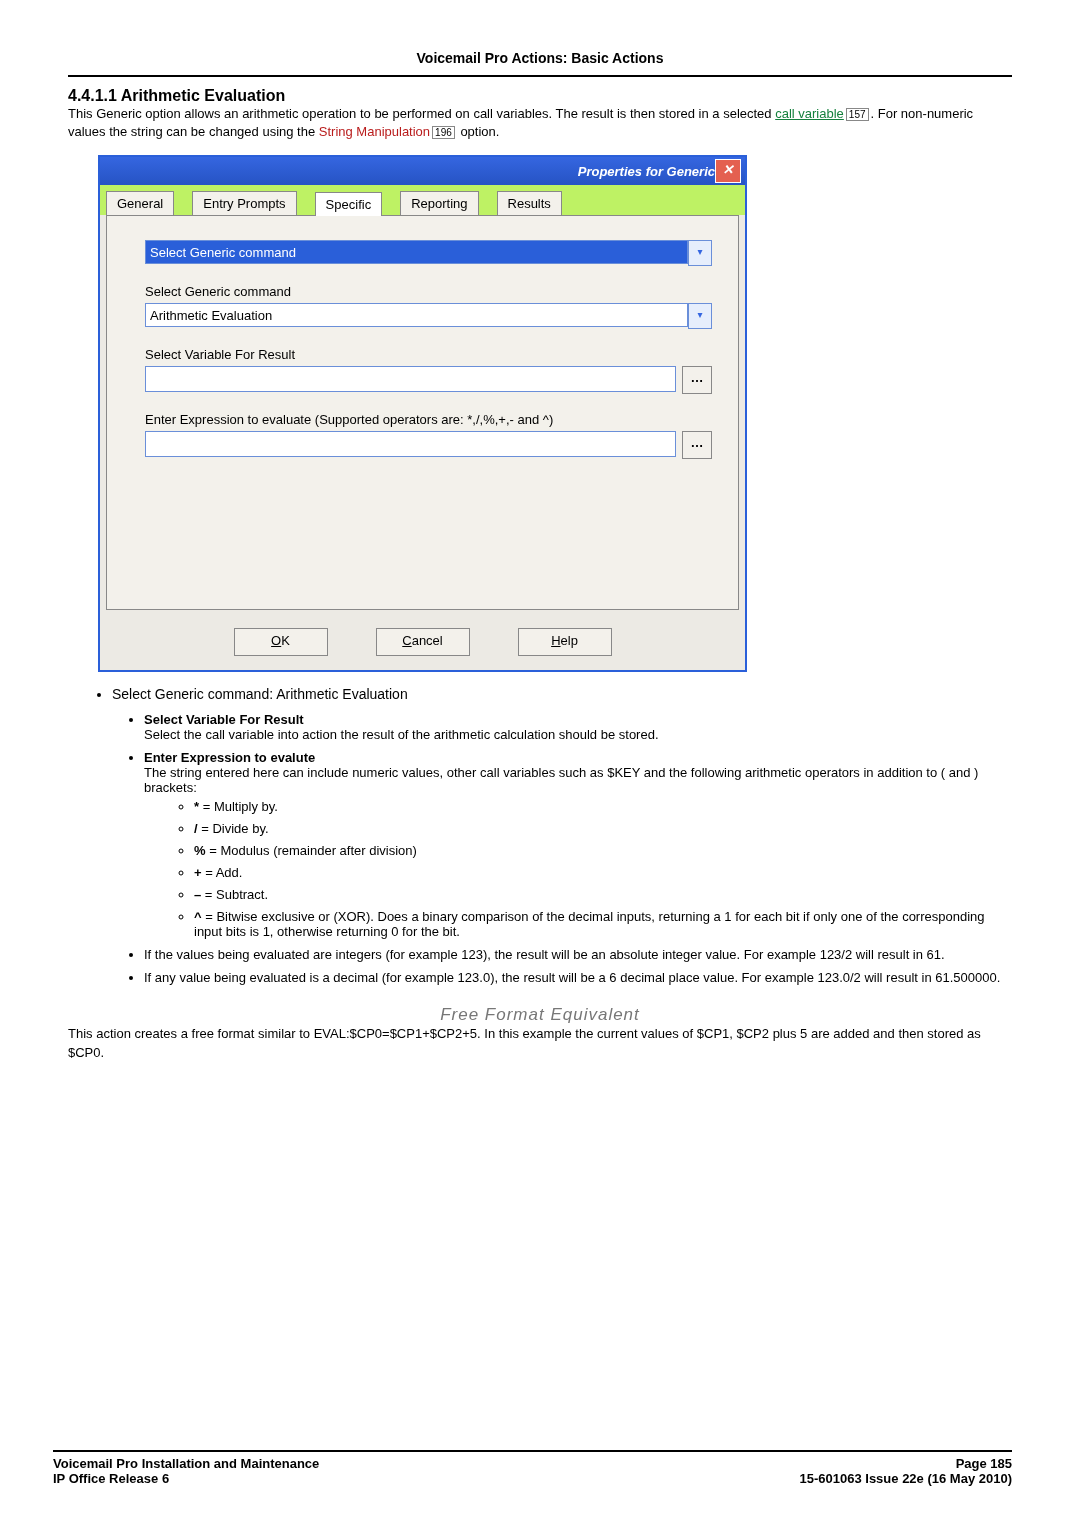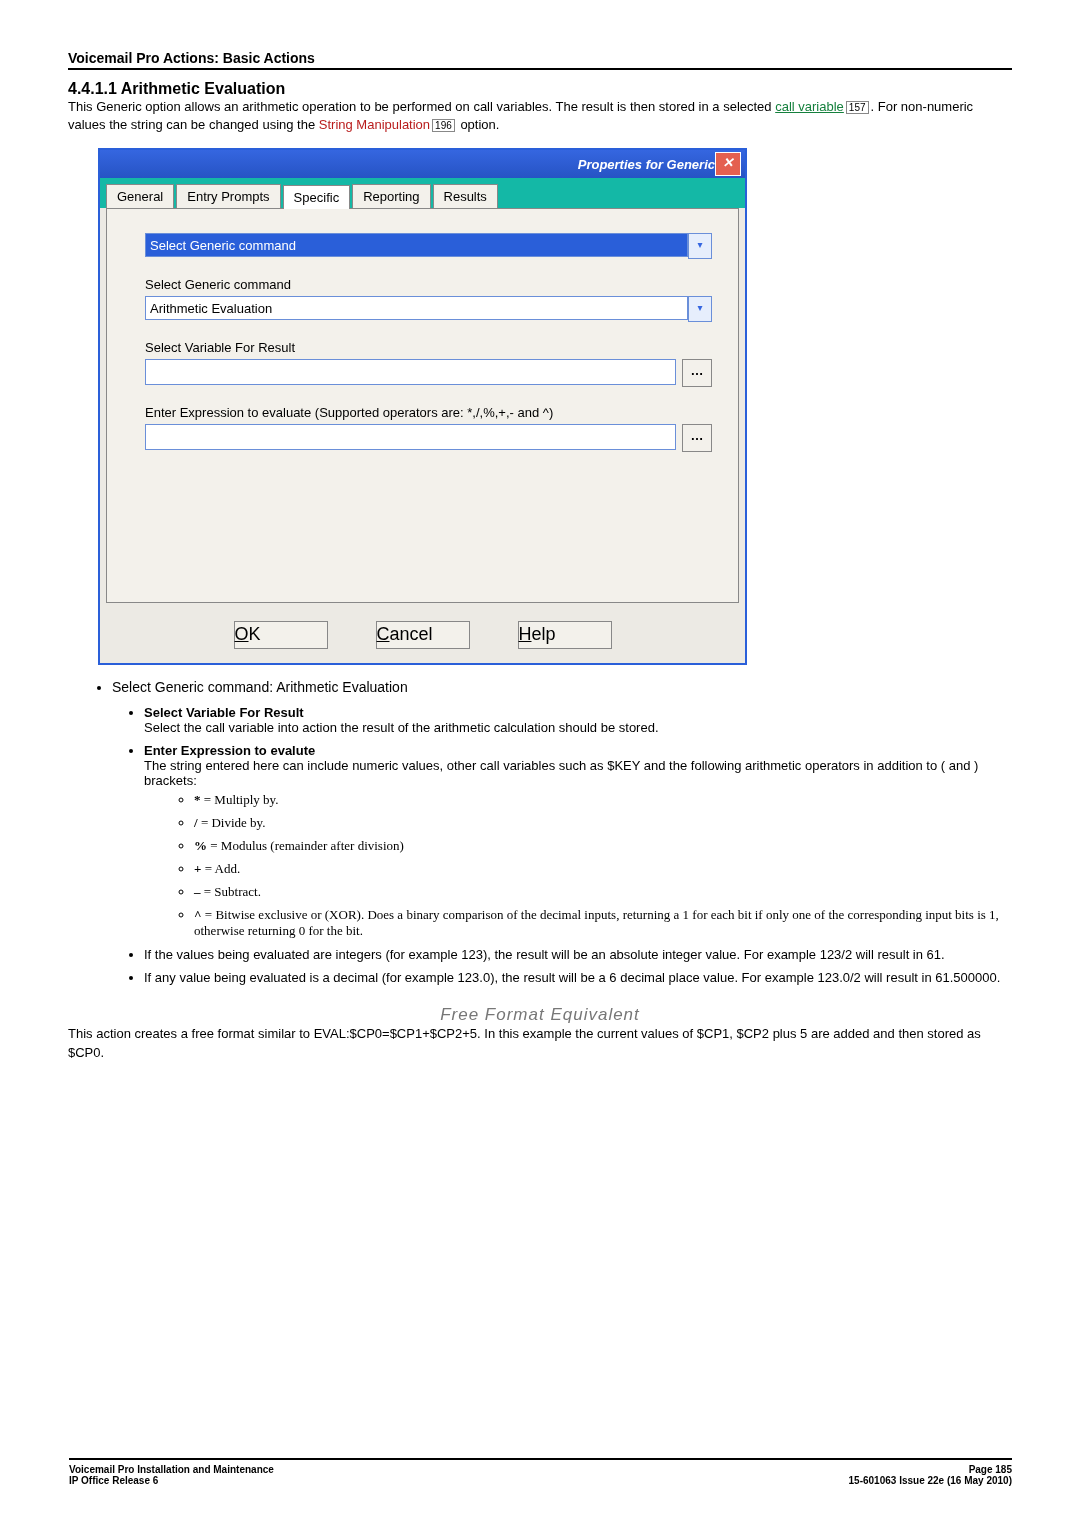--- a/index.html
+++ b/index.html
@@ -20,24 +20,24 @@
     position: absolute;
     left: 68px;
     right: 68px;
     top: 50px;
   }
   .header-line {
     border-bottom: 2px solid #000;
     margin-bottom: 4px;
   }
   .header-right {
-    text-align: left;
+    text-align: center;
     font-weight: bold;
     font-size: 14px;
-    padding-bottom: 2px;
+    padding-bottom: 9px;
   }
   .section-heading {
     font-weight: bold;
     font-size: 16px;
     margin-top: 10px;
   }
   .body-text {
     font-size: 13px;
     line-height: 1.4;
   }
@@ -80,23 +80,23 @@
     width: 24px; height: 22px;
     background: #e46050;
     border: 1px solid #fff;
     color: #fff;
     font-weight: bold;
     text-align: center;
     line-height: 20px;
   }
   .tabs {
     display: flex;
-    gap: 0;
+    gap: 16px;
     padding: 6px 6px 0 6px;
-    background: #14b8a6;
+    background: #bef264;
   }
   .tab {
     padding: 4px 10px;
     border: 1px solid #888;
     border-bottom: none;
     background: #f3f1eb;
     margin-right: 2px;
     font-size: 13px;
   }
   .tab.active {
@@ -159,45 +159,46 @@
   .dlg-buttons {
     display: flex;
     justify-content: center;
     gap: 48px;
     padding: 12px 0 14px 0;
   }
   .dlg-btn {
     width: 92px; height: 26px;
     border: 1px solid #888;
     background: #f3f1eb;
+    text-align: center;
     line-height: 24px;
-    font-size: 18px;
+    font-size: 13px;
   }
   ul.doc-list { margin: 6px 0 2px 44px; padding: 0; }
   ul.doc-list li { font-size: 14px; margin-bottom: 10px; }
   ul.doc-list2 { margin: 4px 0 2px 32px; padding: 0; }
   ul.doc-list2 li { font-size: 13px; margin-bottom: 8px; }
-  ul.doc-list3 { margin: 4px 0 2px 50px; padding: 0; font-family: Liberation Serif, serif; }
+  ul.doc-list3 { margin: 4px 0 2px 50px; padding: 0; }
   ul.doc-list3 li { font-size: 13px; margin-bottom: 7px; }
 
   .free-heading {
     font-style: italic;
     color: #777;
     font-size: 17px;
     letter-spacing: 1px;
     margin-top: 20px;
     text-align: center;
   }
 
   .footer {
     position: absolute;
-    left: 69px;
+    left: 53px;
     right: 68px;
     bottom: 42px;
-    font-size: 10px;
+    font-size: 13px;
     text-align: right;
   }
   .footer-line {
     border-top: 2px solid #000;
     margin-bottom: 4px;
   }
   .footer-row {
     display: flex;
     justify-content: space-between;
   }

